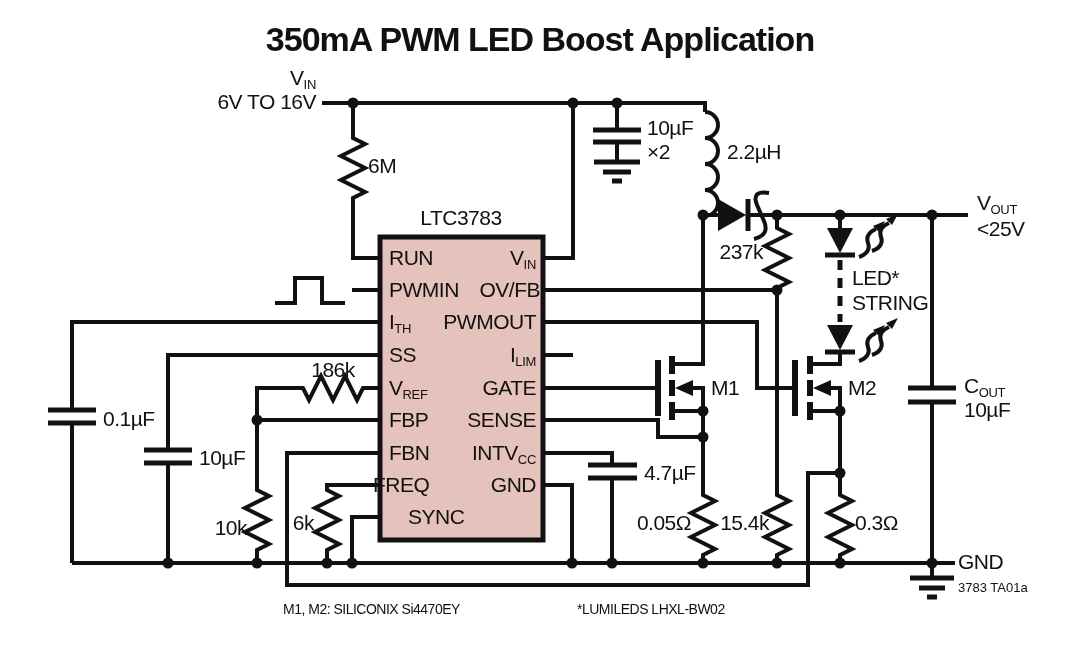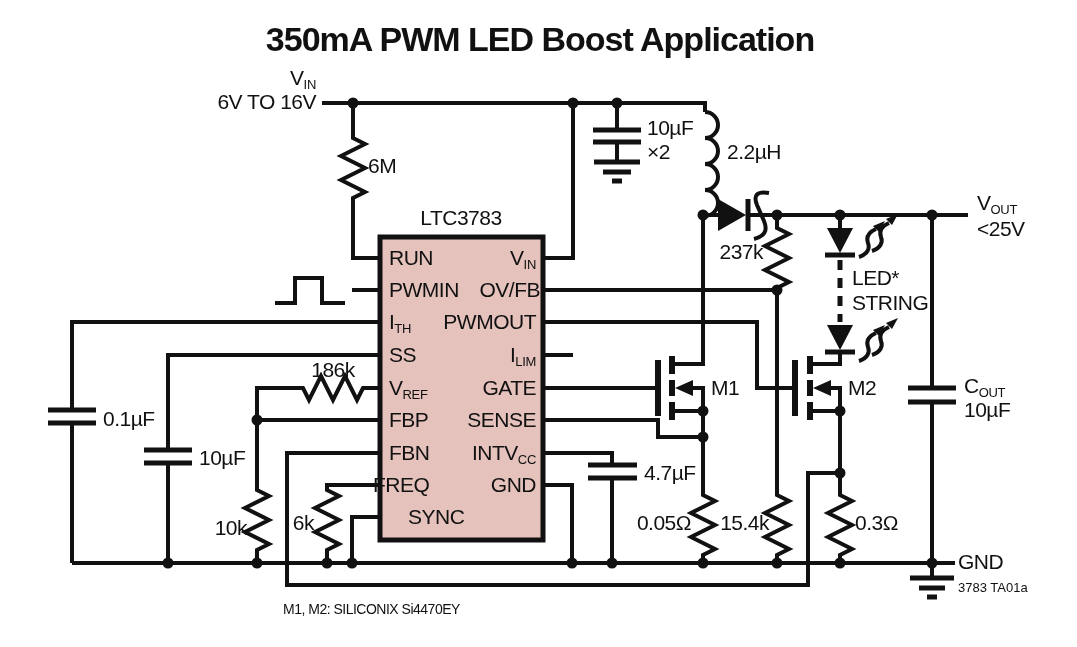--- a/index.html
+++ b/index.html
@@ -261,20 +261,21 @@
   <div class="lbl r" style="left:314px;top:511px">6k</div>
   <div class="lbl" style="left:644px;top:461px">4.7µF</div>
   <div class="lbl r" style="left:691px;top:511px">0.05Ω</div>
   <div class="lbl r" style="left:769px;top:511px">15.4k</div>
   <div class="lbl" style="left:855px;top:511px">0.3Ω</div>
 
   <div class="lbl" style="left:958px;top:550px">GND</div>
   <div class="lbl small" style="left:958px;top:576px">3783 TA01a</div>
 
   <div class="lbl note" style="left:283px;top:597px">M1, M2: SILICONIX Si4470EY</div>
+  <div class="lbl note" style="left:577px;top:597px">*LUMILEDS LHXL-BW02</div>
 
   <div class="lbl c" style="left:461px;top:206px">LTC3783</div>
 
   <div class="pin" style="left:389px;top:246px"><span>RUN</span><span class="sub"></span></div>
   <div class="pin" style="left:389px;top:278px"><span>PWMIN</span><span class="sub"></span></div>
   <div class="pin" style="left:389px;top:310px"><span>I</span><span class="sub">TH</span></div>
   <div class="pin" style="left:389px;top:343px"><span>SS</span><span class="sub"></span></div>
   <div class="pin" style="left:389px;top:376px"><span>V</span><span class="sub">REF</span></div>
   <div class="pin" style="left:389px;top:408px"><span>FBP</span><span class="sub"></span></div>
   <div class="pin" style="left:389px;top:441px"><span>FBN</span><span class="sub"></span></div>

